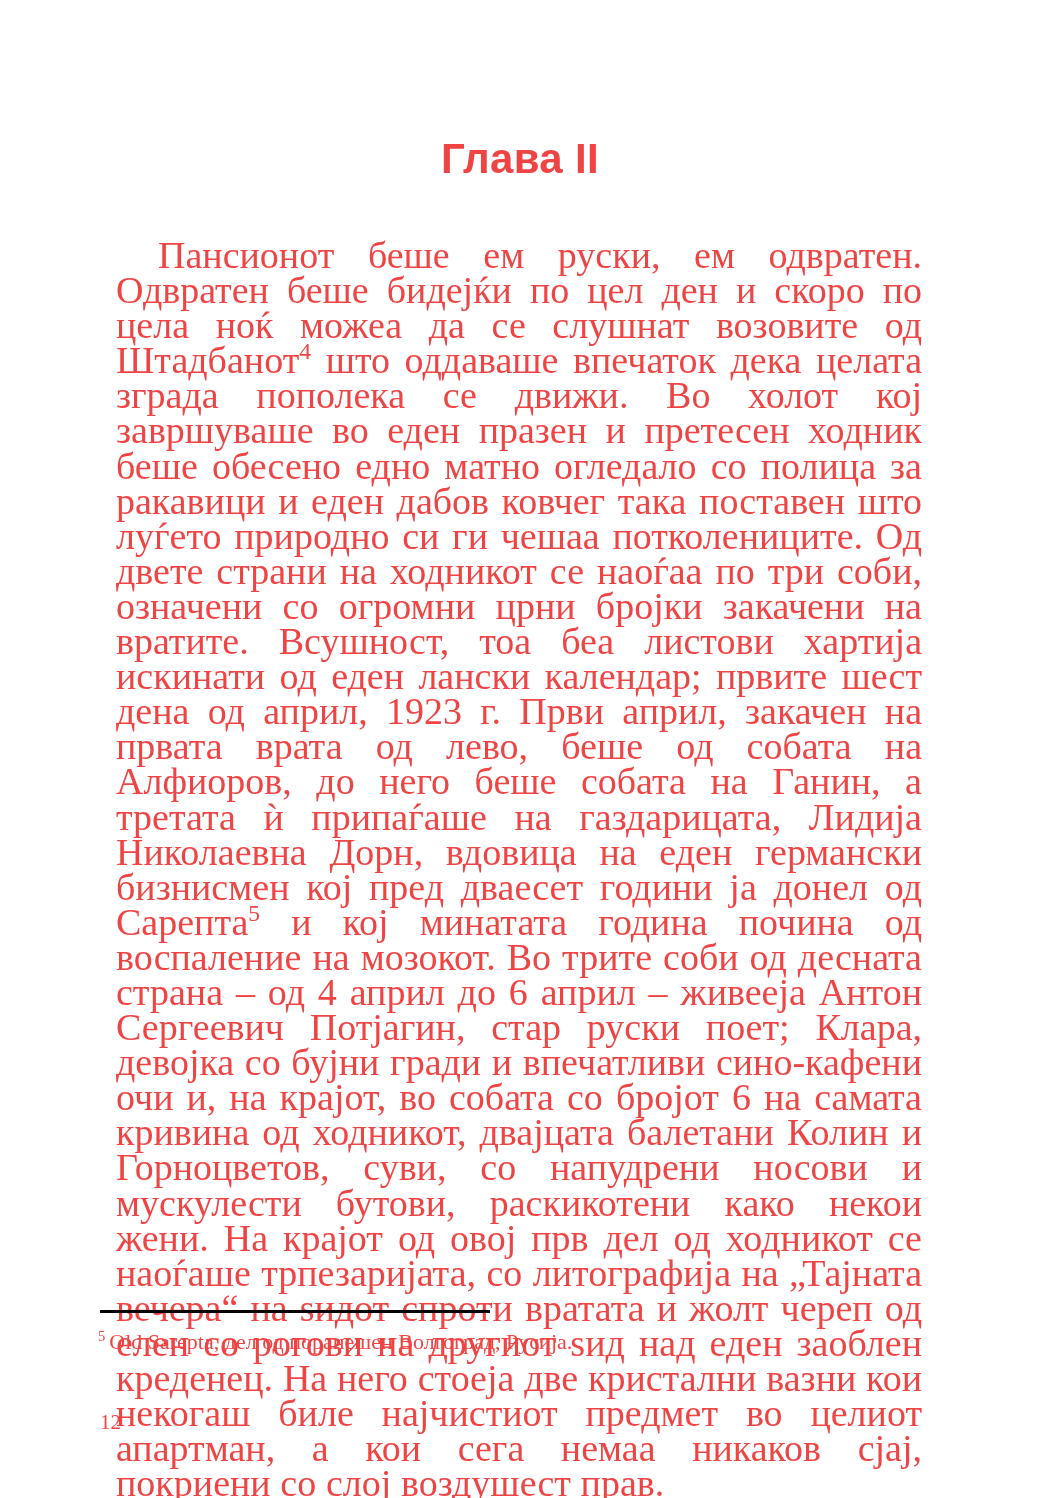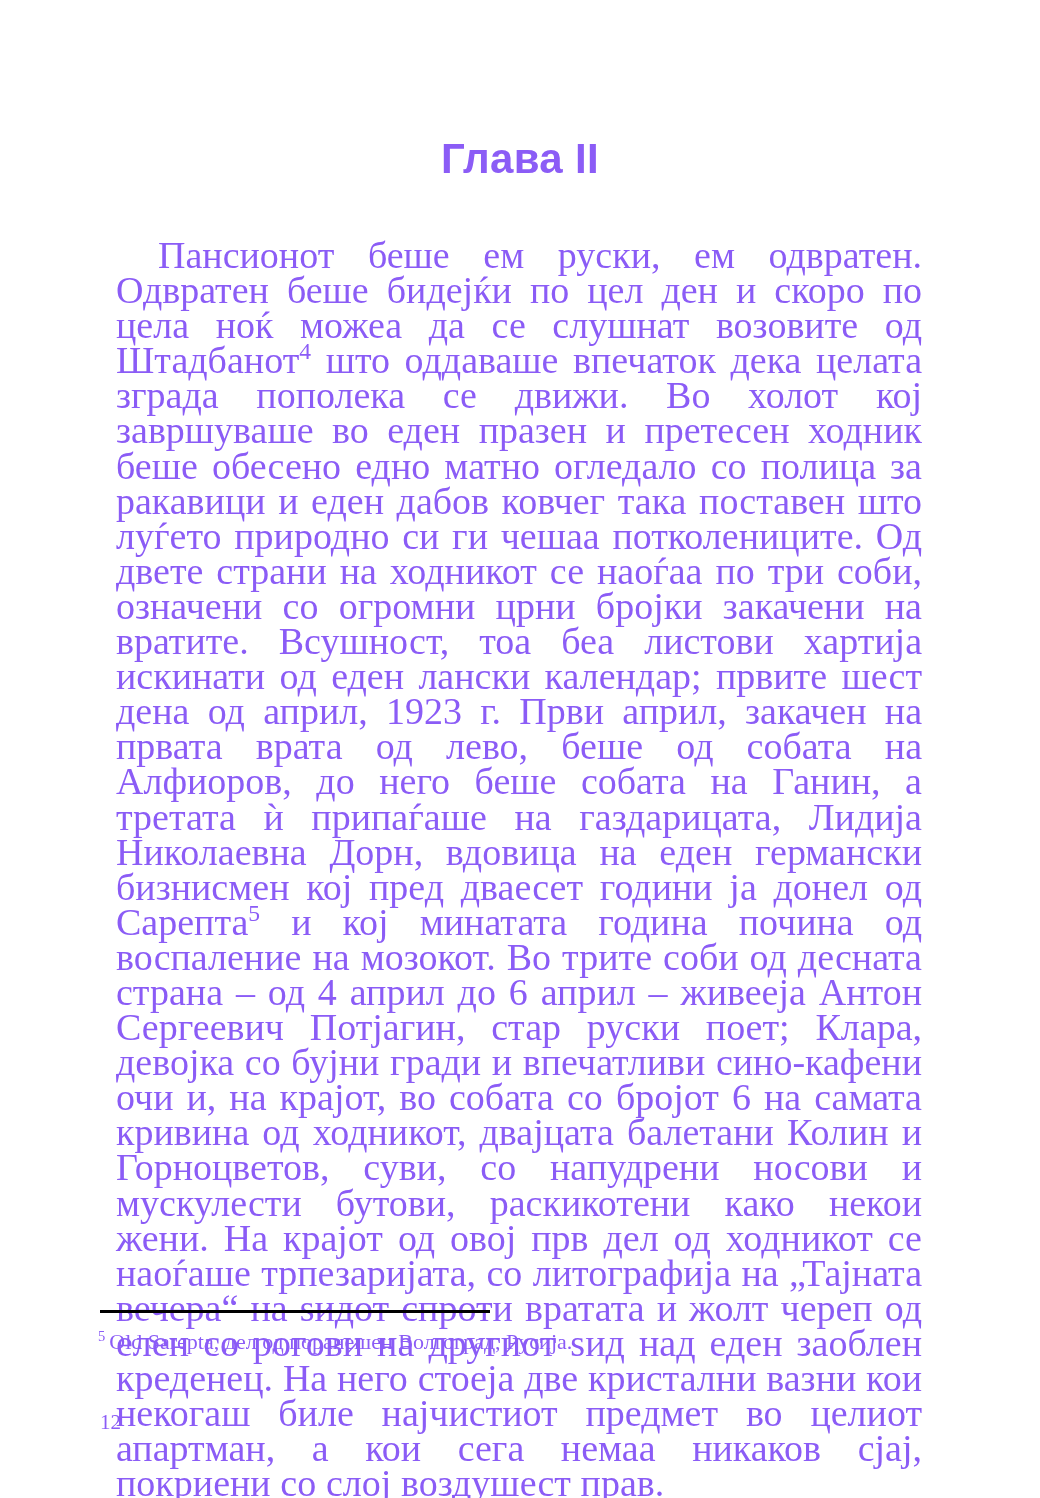--- a/index.html
+++ b/index.html
@@ -7,21 +7,21 @@
     padding: 0;
     background: #ffffff;
   }
   .page {
     position: relative;
     width: 1040px;
     height: 1498px;
     background: #ffffff;
     overflow: hidden;
     font-family: "Liberation Serif", "DejaVu Serif", serif;
-    color: #8b5cf6;
+    color: #ef4444;
   }
 
   
   .chapter-title {
     position: absolute;
     left: 0;
     top: 106px;
     width: 1040px;
     text-align: center;
     font-family: "Liberation Sans", "DejaVu Sans", sans-serif;

